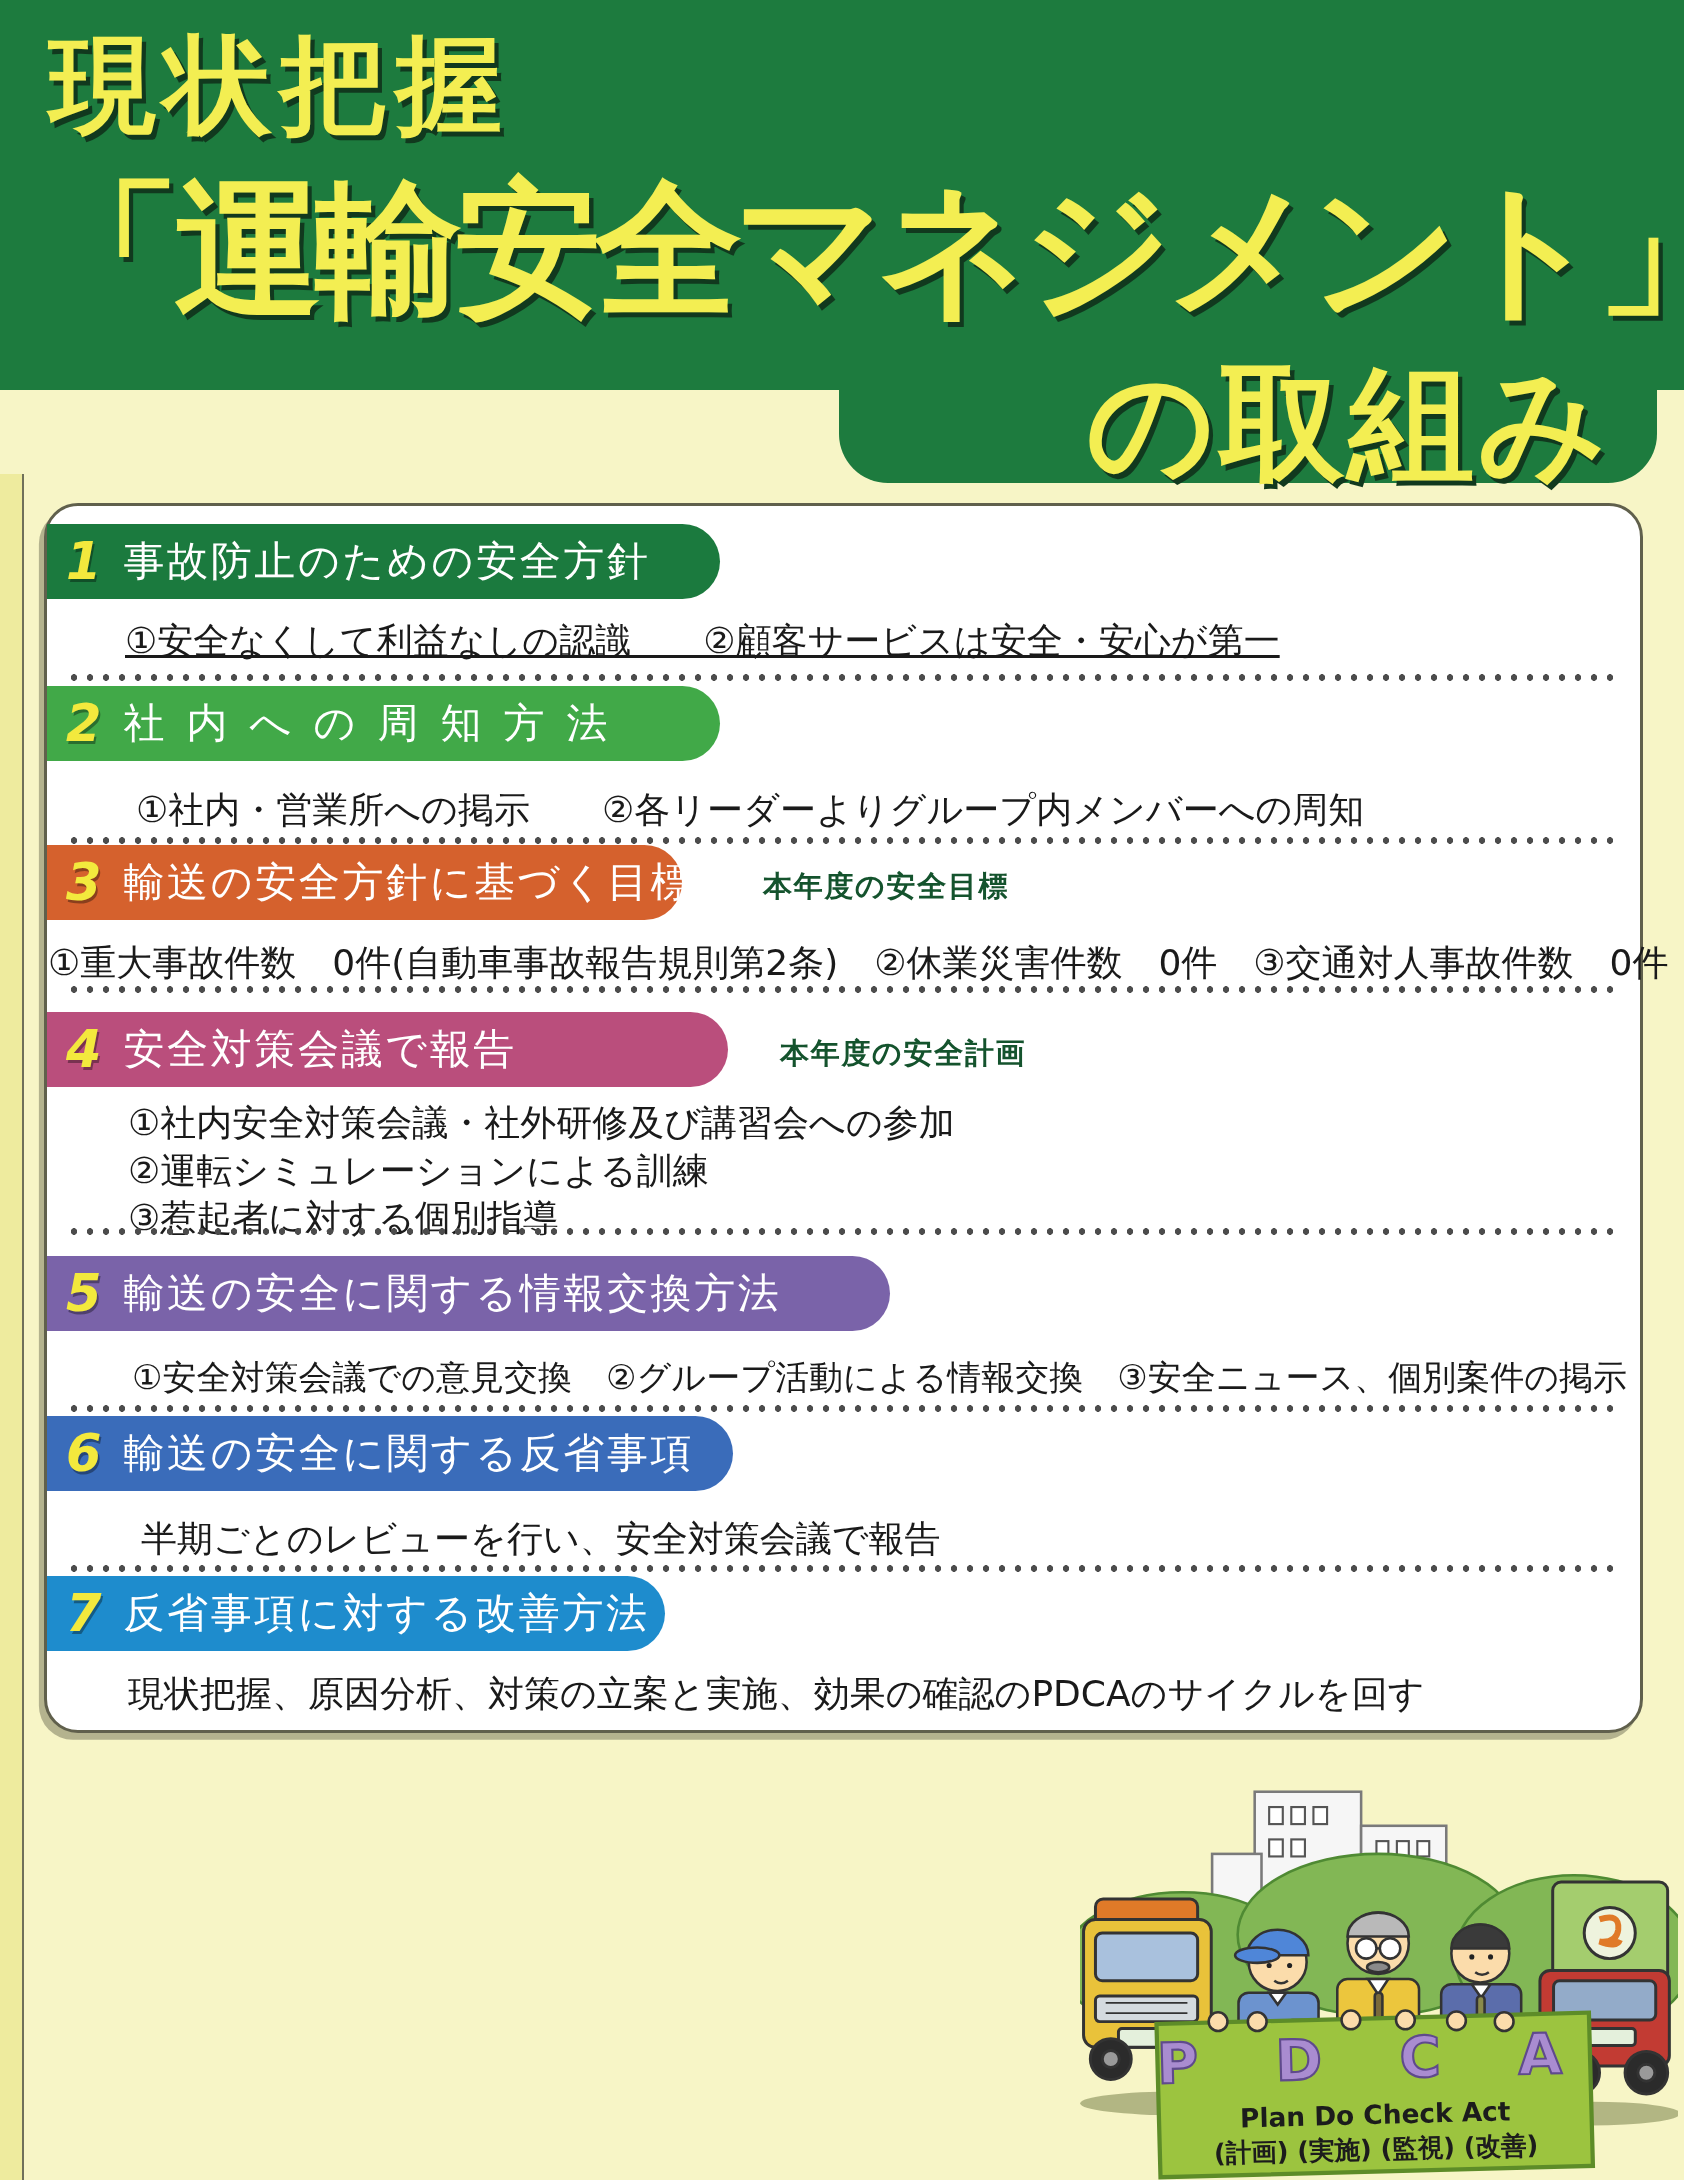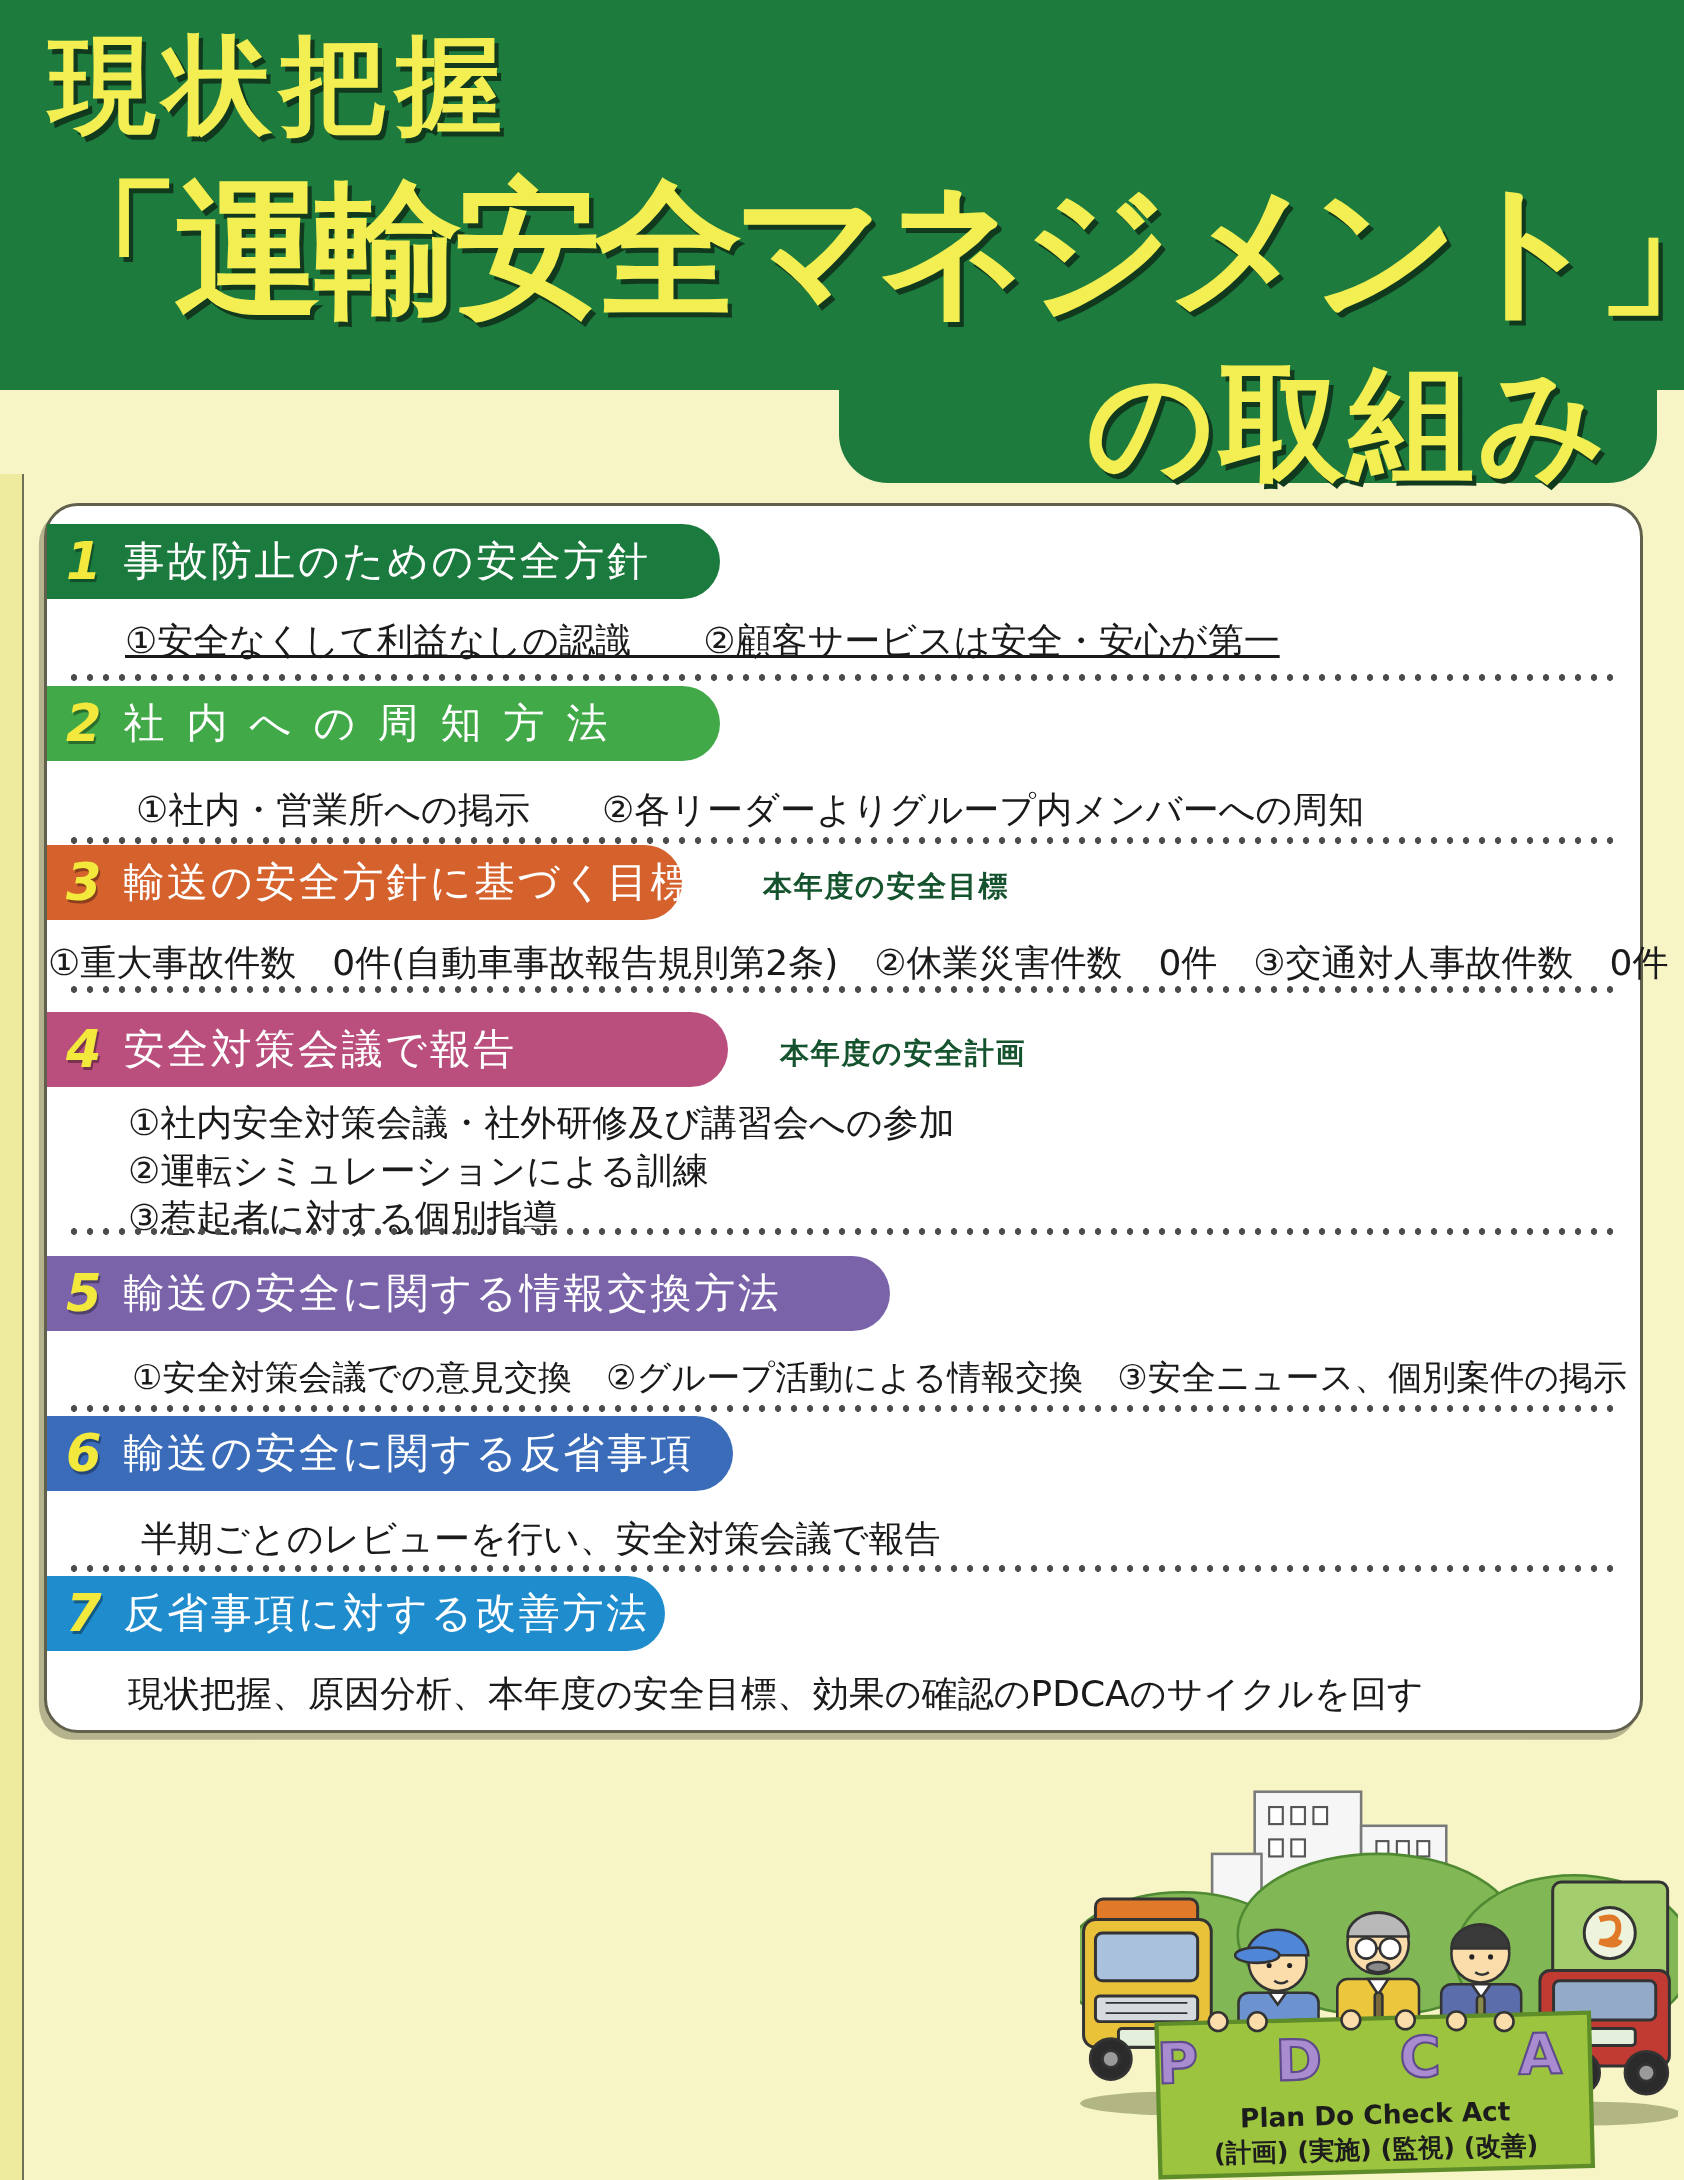--- a/index.html
+++ b/index.html
@@ -96,21 +96,21 @@
     <span class="num">6</span>
     <span class="ttl">輸送の安全に関する反省事項</span>
   </div>
   <div class="body-line" style="top:1009px;left:94px;font-size:36px;">半期ごとのレビューを行い、安全対策会議で報告</div>
   <div class="dots" style="top:1058px;"></div>
 
   <div class="pill" style="top: 1070px; width: 618px; background: rgb(30, 140, 205);">
     <span class="num">7</span>
     <span class="ttl">反省事項に対する改善方法</span>
   </div>
-  <div class="body-line" style="top:1164px;left:81px;font-size:36px;">現状把握、原因分析、本年度の安全目標、効果の確認のPDCAのサイクルを回す</div>
+  <div class="body-line" style="top:1164px;left:81px;font-size:36px;">現状把握、原因分析、対策の立案と実施、効果の確認のPDCAのサイクルを回す</div>
 </div>
 
 <div class="illo">
   <svg width="598" height="407" viewBox="0 0 702 478" xmlns="http://www.w3.org/2000/svg">
 
     <g stroke="#7a7a7a" stroke-width="3" fill="#f6f6f6">
       <rect x="205" y="22" width="125" height="190"></rect>
       <rect x="330" y="62" width="100" height="150"></rect>
       <rect x="155" y="95" width="58" height="110"></rect>
       <g fill="#ffffff" stroke="#555555" stroke-width="2.5">

